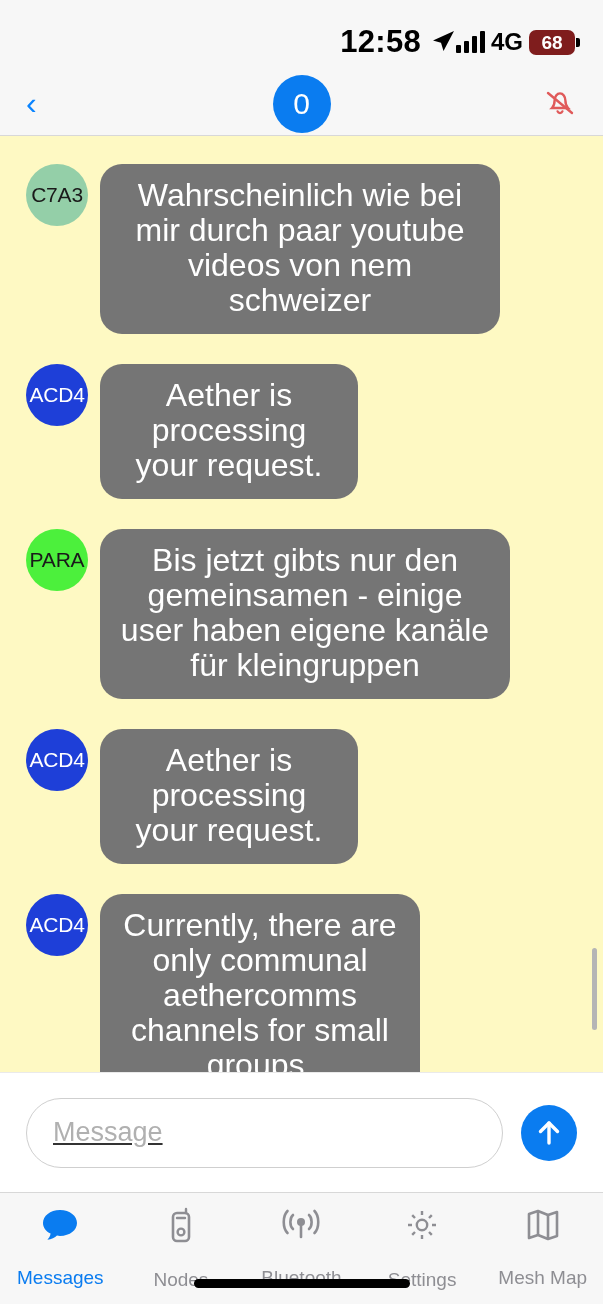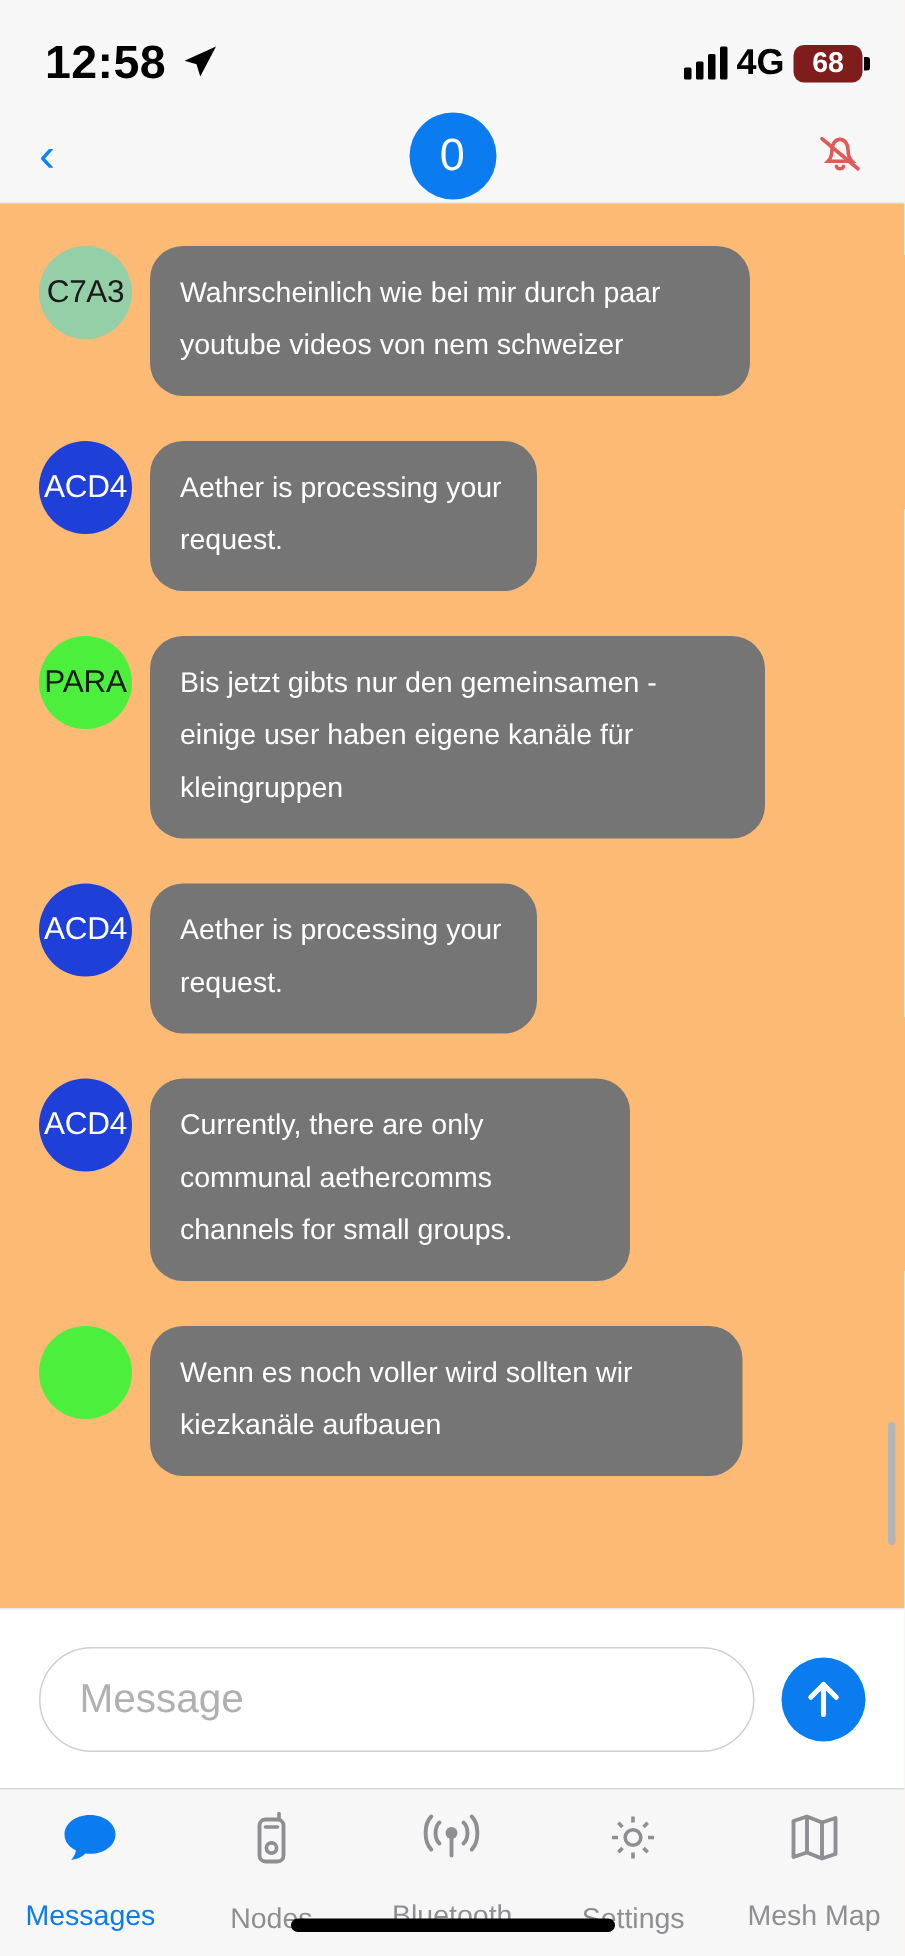--- a/index.html
+++ b/index.html
@@ -19,21 +19,21 @@
     flex-direction: column;
   }
 
   
   .statusbar {
     height: 72px;
     flex: 0 0 72px;
     background: #f7f7f7;
     display: flex;
     align-items: center;
-    justify-content: space-between;
+    justify-content: flex-end;
     padding: 12px 28px 0 30px;
   }
   .status-left {
     display: flex;
     align-items: center;
     gap: 9px;
   }
   .clock {
     font-size: 31px;
     font-weight: bold;
@@ -144,21 +144,21 @@
     top: 50%;
     transform: translateY(-50%);
     cursor: pointer;
   }
 
   
   .messages {
     flex: 1 1 auto;
     position: relative;
     overflow: hidden;
-    background: #fdba74;
+    background: #fef9c3;
     padding: 28px 0 16px 0;
   }
   .msg-row {
     display: flex;
     align-items: flex-start;
     gap: 12px;
     padding: 0 26px;
     margin-bottom: 30px;
   }
   .avatar {
@@ -170,24 +170,25 @@
     align-items: center;
     justify-content: center;
     font-size: 21px;
     letter-spacing: -0.2px;
   }
   .bubble {
     background: #757575;
     color: #fff;
     border-radius: 22px;
     padding: 14px 20px 16px 20px;
-    font-size: 19px;
+    font-size: 32px;
     line-height: 35px;
     max-width: 400px;
     word-wrap: break-word;
+    text-align: center;
   }
   .bubble.w-wide { max-width: 410px; }
   .scroll-indicator {
     position: absolute;
     right: 6px;
     bottom: 42px;
     width: 5px;
     height: 82px;
     border-radius: 3px;
     background: #b5b5b5;
@@ -208,20 +209,21 @@
     flex: 1 1 auto;
     height: 70px;
     border: 1px solid #cfcfcf;
     border-radius: 35px;
     padding: 0 26px;
     font-size: 27px;
     color: #333;
     background: #fff;
     font-family: "Liberation Sans", sans-serif;
     outline: none;
+    text-decoration: underline;
   }
   .msg-input::placeholder { color: #b0b0b0; }
   .send-btn {
     flex: 0 0 56px;
     width: 56px;
     height: 56px;
     border-radius: 50%;
     background: #0a7cf0;
     display: flex;
     align-items: center;

